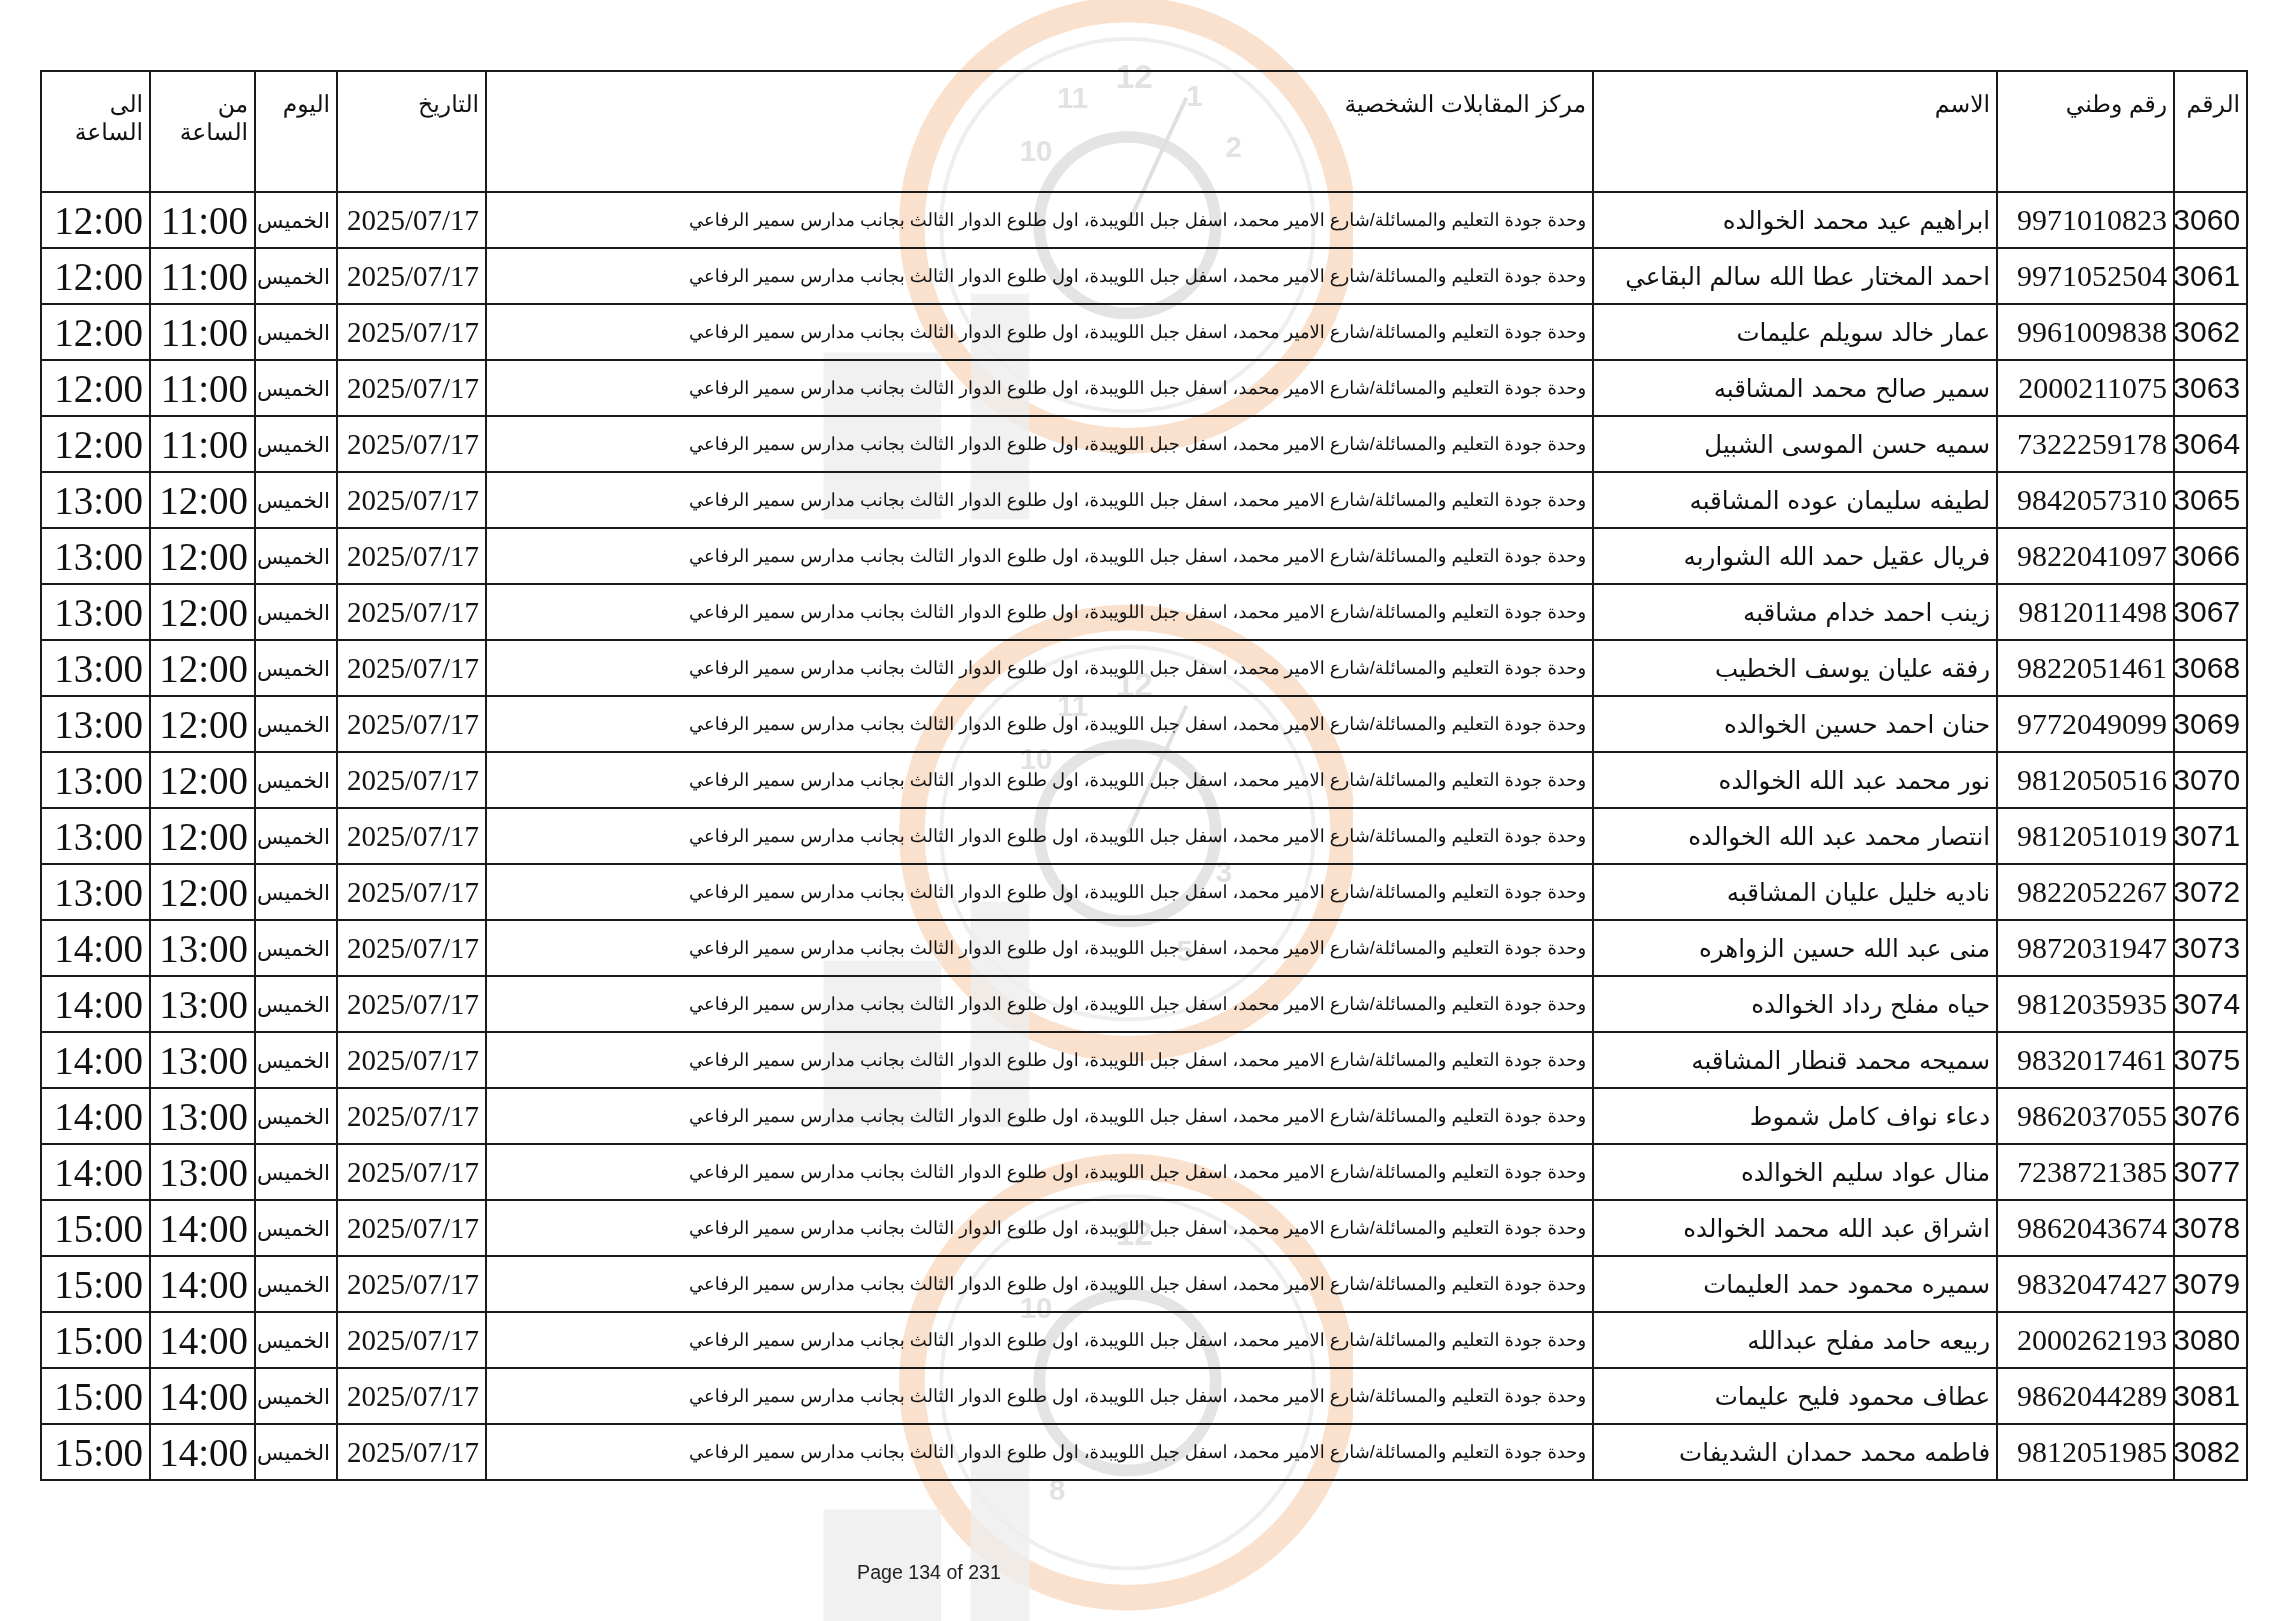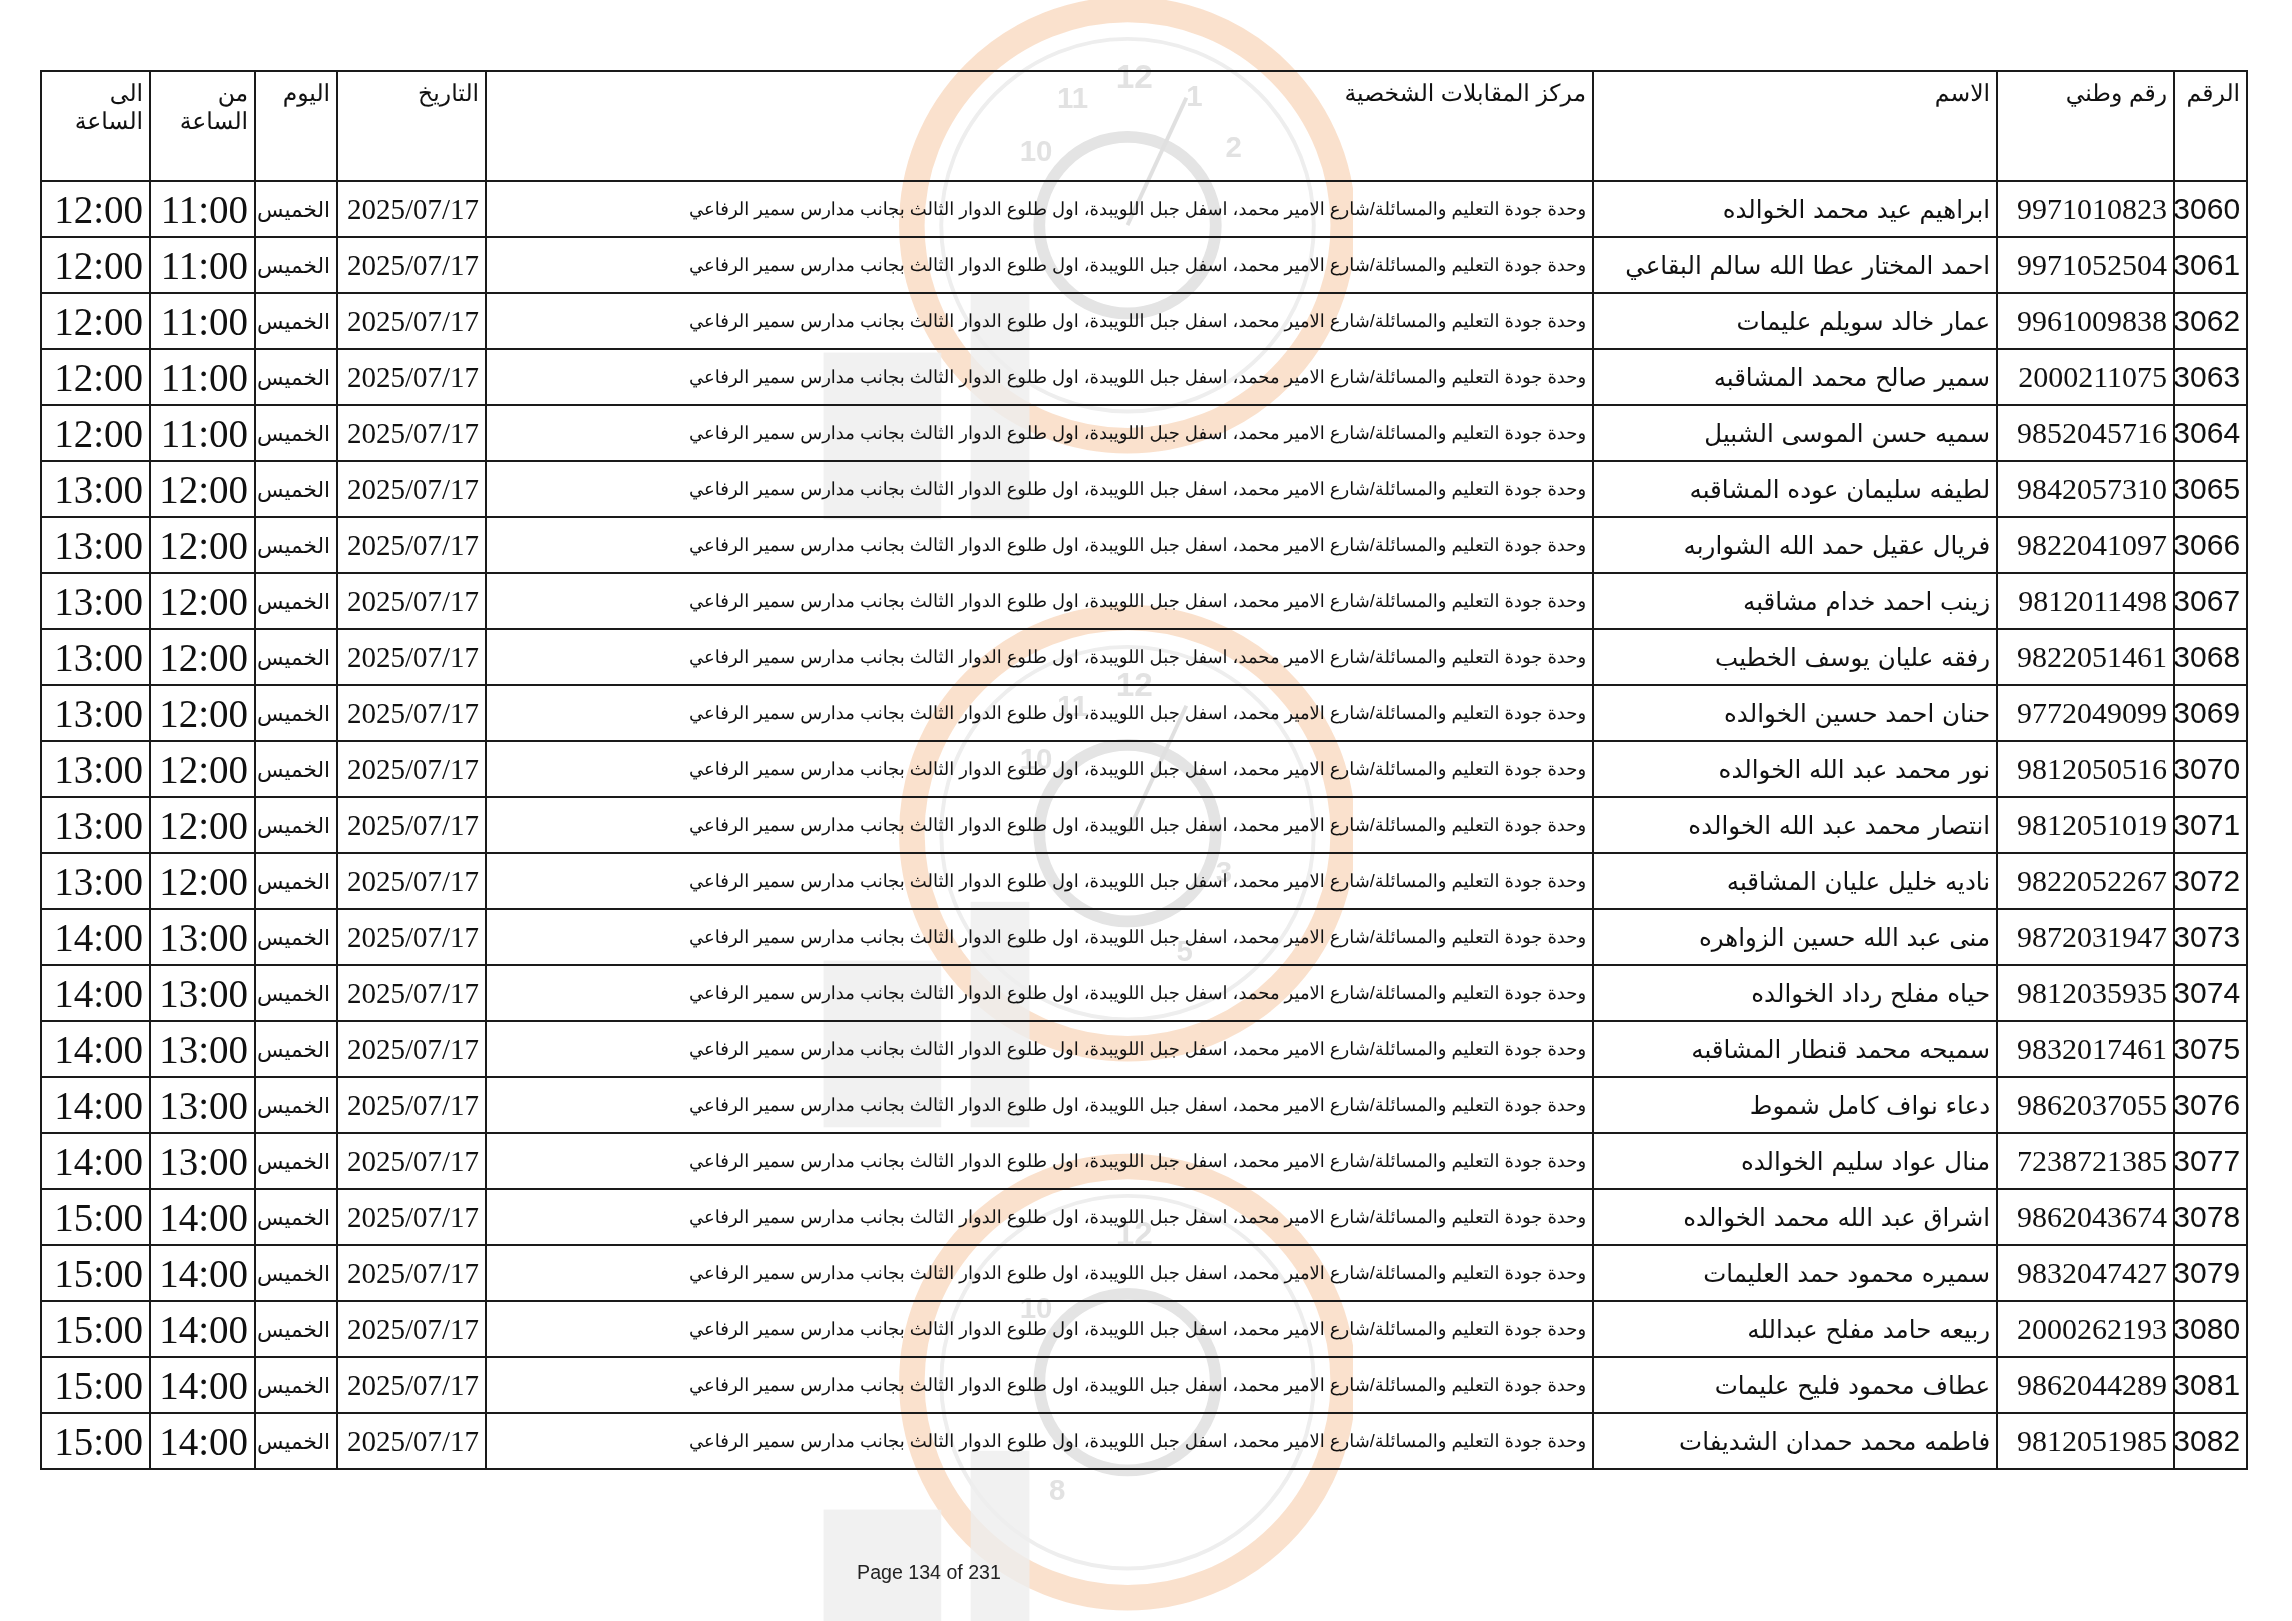--- a/index.html
+++ b/index.html
@@ -4,21 +4,21 @@
   <style>
     html, body { margin: 0; padding: 0; background: #ffffff; }
     body { width: 2293px; height: 1621px; position: relative; overflow: hidden; font-family: "Liberation Serif", serif; }
     .watermark { position: absolute; pointer-events: none; z-index: 1; }
     .wm-a { left: 804px; top: -19.6px; width: 549px; height: 608px; }
     .wm-b { left: 804px; top: 588px; width: 549px; height: 608px; }
     .wm-c { left: 804px; top: 1137px; width: 549px; height: 608px; }
     .table-wrap { position: absolute; left: 40px; top: 70px; width: 2205px; z-index: 2; }
     table.sched { border-collapse: collapse; width: 2205px; table-layout: fixed; direction: rtl; }
     table.sched th, table.sched td { border: 2.9px solid #1a1a1a; padding: 0 5.9px; text-align: right; color: #111; }
-    table.sched th { height: 101px; vertical-align: top; font-family: "Liberation Sans", sans-serif; font-weight: normal; font-size: 23.5px; padding-top: 7px; }
+    table.sched th { height: 101px; vertical-align: top; font-family: "Liberation Sans", sans-serif; font-weight: normal; font-size: 23.5px; padding-top: 18px; }
     table.sched td { height: 54px; vertical-align: middle; }
     td.num { font-size: 30px; font-family: Liberation Sans, sans-serif; padding-top: 9.8px; }
     td.nid { font-size: 30px; font-family: "Liberation Serif", serif; padding-right: 7.8px; margin-top: 20px; }
     td.name { font-size: 24.5px; font-family: "DejaVu Sans", sans-serif; padding-right: 13.7px; }
     td.center { font-size: 18px; font-family: "Liberation Sans", sans-serif; vertical-align: top; padding-top: 7.8px; white-space: nowrap; overflow: hidden; }
     td.date { font-size: 29px; font-family: "Liberation Serif", serif; }
     td.day { font-size: 21.6px; font-family: "DejaVu Sans", sans-serif; }
     td.time { font-size: 39px; font-family: "Liberation Serif", serif; }
     .footer { position: absolute; top: 1561px; left: 0; width: 1858px; text-align: center; font-family: "Liberation Sans", sans-serif; font-size: 19.6px; color: #222; z-index: 2; }
   </style>
@@ -122,21 +122,21 @@
           <td class="nid">2000211075</td>
           <td class="name">سمير صالح محمد المشاقبه</td>
           <td class="center">وحدة جودة التعليم والمسائلة/شارع الامير محمد، اسفل جبل اللويبدة، اول طلوع الدوار الثالث بجانب مدارس سمير الرفاعي</td>
           <td class="date">2025/07/17</td>
           <td class="day">الخميس</td>
           <td class="time">11:00</td>
           <td class="time">12:00</td>
         </tr>
         <tr>
           <td class="num">3064</td>
-          <td class="nid">9852045716</td>
+          <td class="nid">7322259178</td>
           <td class="name">سميه حسن الموسى الشبيل</td>
           <td class="center">وحدة جودة التعليم والمسائلة/شارع الامير محمد، اسفل جبل اللويبدة، اول طلوع الدوار الثالث بجانب مدارس سمير الرفاعي</td>
           <td class="date">2025/07/17</td>
           <td class="day">الخميس</td>
           <td class="time">11:00</td>
           <td class="time">12:00</td>
         </tr>
         <tr>
           <td class="num">3065</td>
           <td class="nid">9842057310</td>

